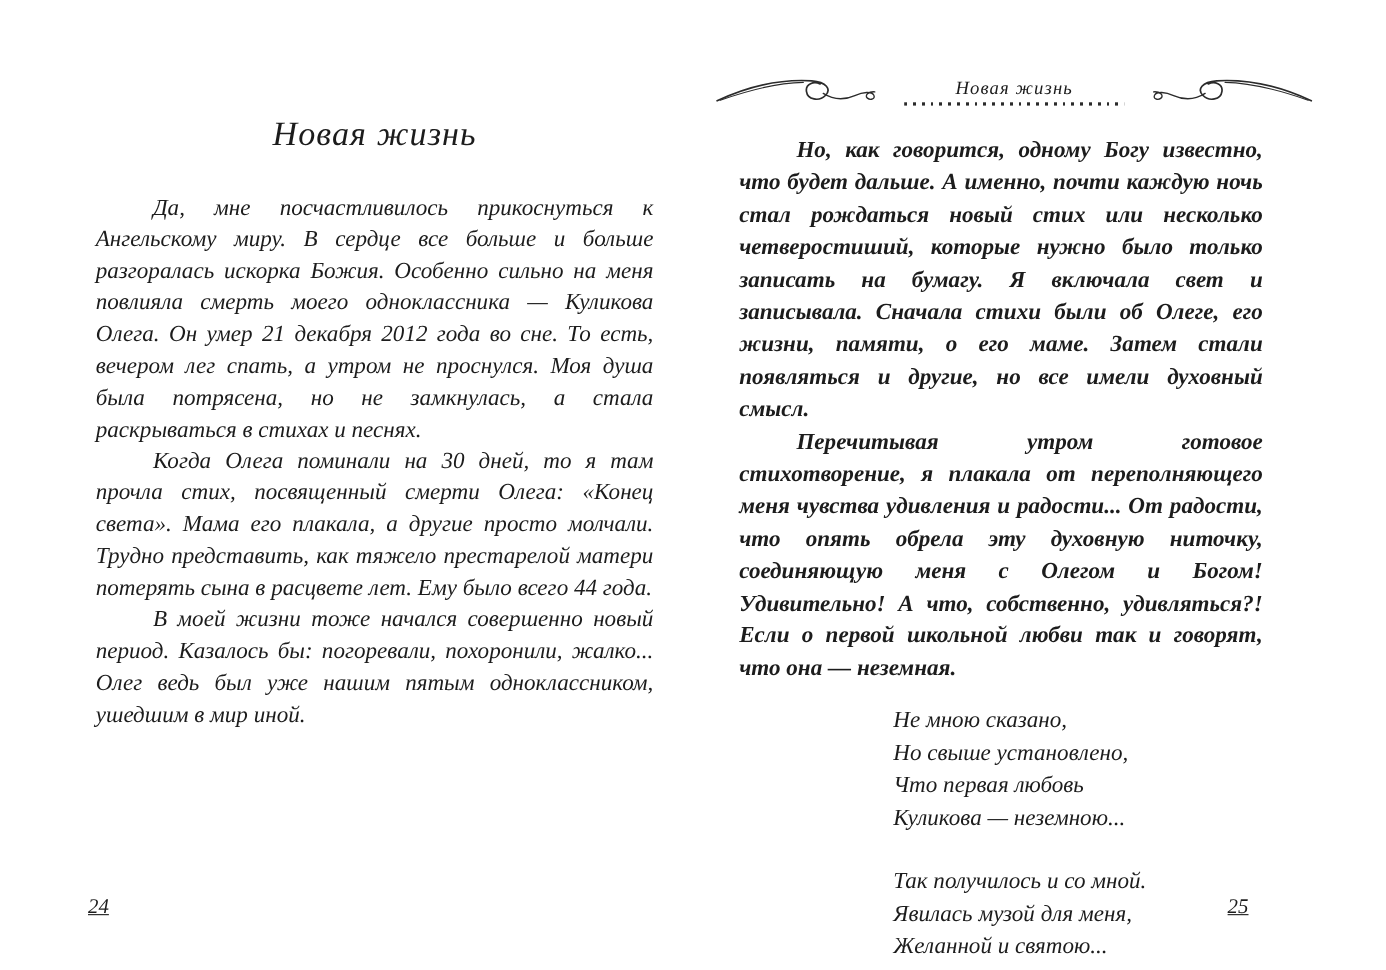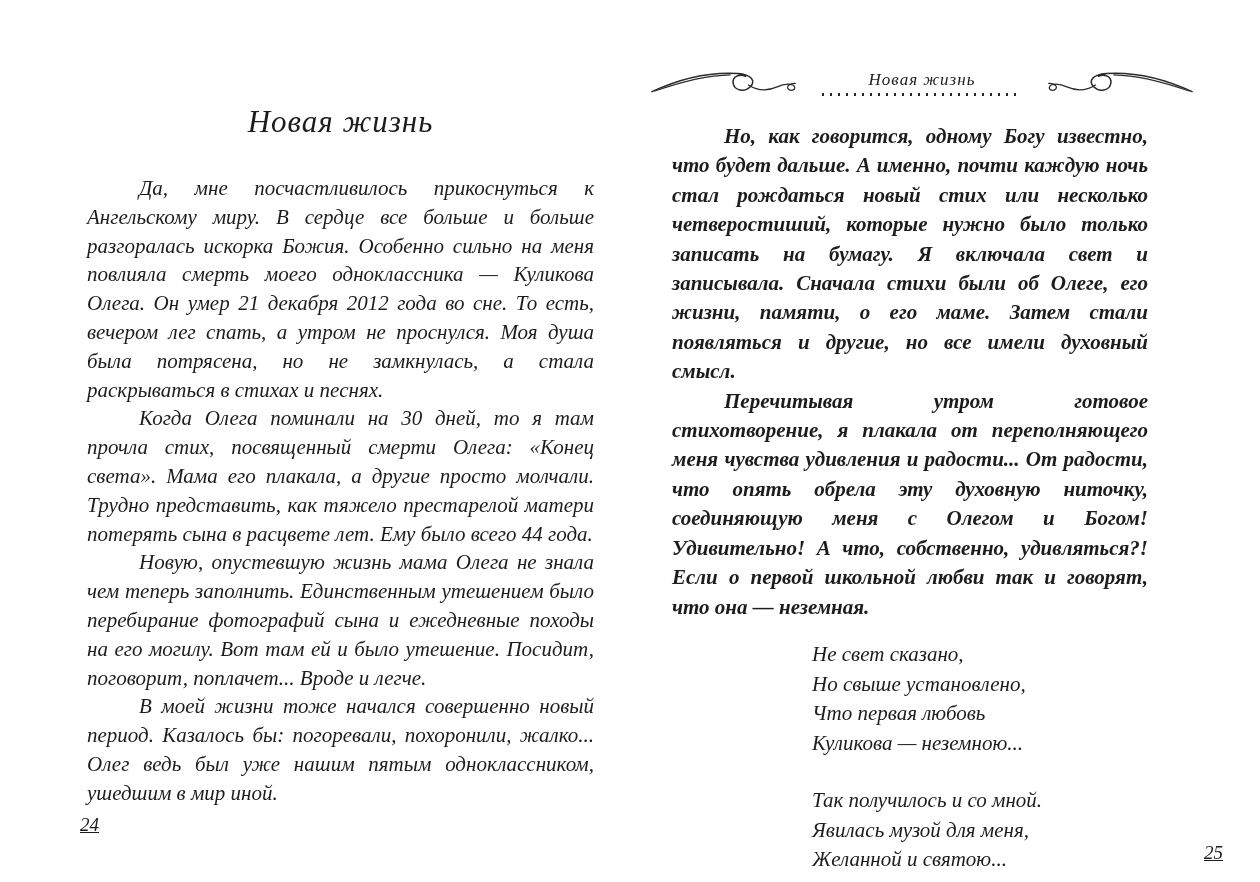--- a/index.html
+++ b/index.html
@@ -48,33 +48,32 @@
   }
   .right-page .body-par { line-height: 29.4px; font-weight: bold; }
 
   .poem { margin: 18px 0 0 140px; }
   .stanza { margin-bottom: 28px; }
   .poem-line { font-size: 21px; line-height: 29.6px; }
 
   
   .folio { position: absolute; font-size: 19px; text-decoration: underline; }
   .folio-left  { left: 80px;  top: 814px; }
-  .folio-right { left: 1204px; top: 814px; margin-top: 28px; }
+  .folio-right { left: 1116px; top: 814px; }
 </style>
 </head>
 <body>
 
 <div class="spread">
 
   <div class="left-page">
     <h1 class="chapter-title">Новая жизнь</h1>
 
     <p class="body-par">Да, мне посчастливилось прикоснуться к Ангельскому миру. В сердце все больше и больше разгоралась искорка Божия. Особенно сильно на меня повлияла смерть моего одноклассника — Куликова Олега. Он умер 21 декабря 2012 года во сне. То есть, вечером лег спать, а утром не проснулся. Моя душа была потрясена, но не замкнулась, а стала раскрываться в стихах и песнях.</p>
     <p class="body-par">Когда Олега поминали на 30 дней, то я там прочла стих, посвященный смерти Олега: «Конец света». Мама его плакала, а другие просто молчали. Трудно представить, как тяжело престарелой матери потерять сына в расцвете лет. Ему было всего 44 года.</p>
-    <p class="body-par">Новую, опустевшую жизнь мама Олега не знала чем теперь заполнить. Единственным утешением было перебирание фотографий сына и ежедневные походы на его могилу. Вот там ей и было утешение. Посидит, поговорит, поплачет... Вроде и легче.</p>
     <p class="body-par">В моей жизни тоже начался совершенно новый период. Казалось бы: погоревали, похоронили, жалко... Олег ведь был уже нашим пятым одноклассником, ушедшим в мир иной.</p>
   </div>
 
   <div class="right-page">
 
     <div class="running-head">
       <svg class="flourish" viewBox="0 0 180 42" fill="none" stroke="#2b2b2b" stroke-linecap="round">
         <path stroke-width="1.6" d="M 2 30 C 30 17, 60 9, 92 11 C 106 12, 111 19, 105 25 C 99 31, 88 29, 87 21 C 86 14, 94 11, 100 14"></path>
         <path stroke-width="1.1" d="M 5 29.5 C 32 20, 58 13, 84 12.5"></path>
         <path stroke-width="1.3" d="M 103 23 C 114 30, 124 29, 133 25 C 141 21.5, 149 21, 151 24.5 C 153 28, 148 30, 145 27.5 C 142 25, 146 21, 152 21.5"></path>
@@ -90,21 +89,21 @@
         <path stroke-width="1.1" d="M 5 29.5 C 32 20, 58 13, 84 12.5"></path>
         <path stroke-width="1.3" d="M 103 23 C 114 30, 124 29, 133 25 C 141 21.5, 149 21, 151 24.5 C 153 28, 148 30, 145 27.5 C 142 25, 146 21, 152 21.5"></path>
       </svg>
     </div>
 
     <p class="body-par">Но, как говорится, одному Богу известно, что будет дальше. А именно, почти каждую ночь стал рождаться новый стих или несколько четверостиший, которые нужно было только записать на бумагу. Я включала свет и записывала. Сначала стихи были об Олеге, его жизни, памяти, о его маме. Затем стали появляться и другие, но все имели духовный смысл.</p>
     <p class="body-par">Перечитывая утром готовое стихотворение, я плакала от переполняющего меня чувства удивления и радости... От радости, что опять обрела эту духовную ниточку, соединяющую меня с Олегом и Богом! Удивительно! А что, собственно, удивляться?! Если о первой школьной любви так и говорят, что она — неземная.</p>
 
     <div class="poem">
       <div class="stanza">
-        <div class="poem-line">Не свет сказано,</div>
+        <div class="poem-line">Не мною сказано,</div>
         <div class="poem-line">Но свыше установлено,</div>
         <div class="poem-line">Что первая любовь</div>
         <div class="poem-line">Куликова — неземною...</div>
       </div>
       <div class="stanza">
         <div class="poem-line">Так получилось и со мной.</div>
         <div class="poem-line">Явилась музой для меня,</div>
         <div class="poem-line">Желанной и святою...</div>
       </div>
     </div>

